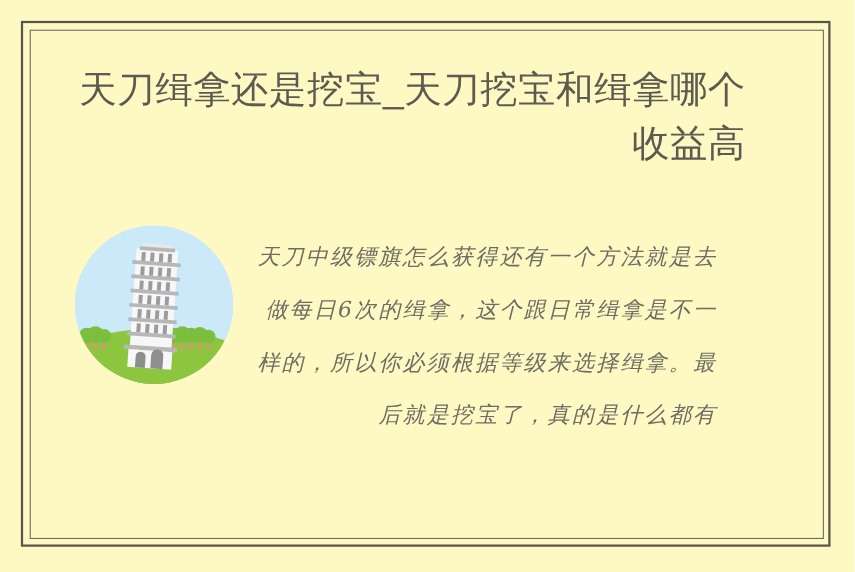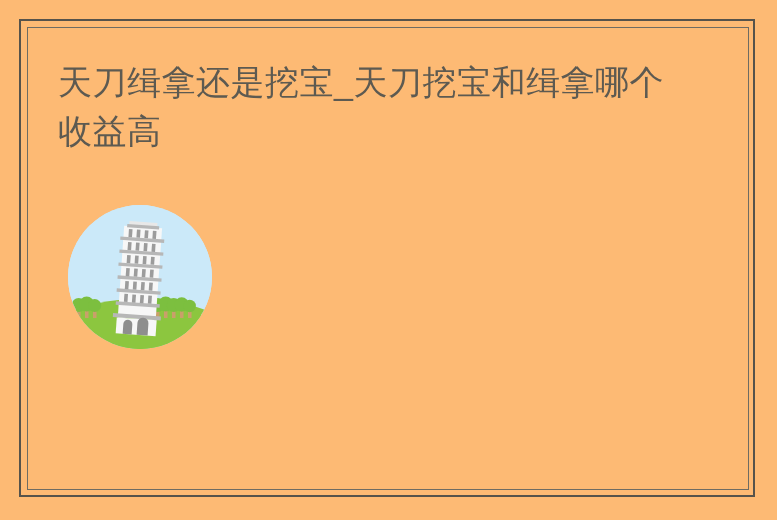--- a/index.html
+++ b/index.html
@@ -8,22 +8,23 @@
     background: #ffffff;
   }
   body {
     font-family: "Liberation Sans", "DejaVu Sans", sans-serif;
   }
 
   .screen {
     position: relative;
     width: 777px;
     height: 520px;
-    background: #fdba74;
+    background: #fef9c3;
     overflow: hidden;
+    text-align: right;
   }
 
   
   .frame-outer {
     position: absolute;
     left: 19px;
     top: 19px;
     width: 736px;
     height: 478px;
     border: 2px solid #56534b;
@@ -187,15 +188,16 @@
           </g>
 
           <rect x="49" y="114" width="40" height="16" fill="#f7f7f7"></rect>
 
           <path d="M56 130 v-10 a4.5 4.5 0 0 1 9 0 v10 z" fill="#8e8e8e"></path>
           <path d="M70 130 v-12 a5.5 5.5 0 0 1 11 0 v12 z" fill="#8e8e8e"></path>
         </g>
       </svg>
     </div>
 
+    <div class="body-copy">天刀中级镖旗怎么获得还有一个方法就是去做每日6次的缉拿，这个跟日常缉拿是不一样的，所以你必须根据等级来选择缉拿。最后就是挖宝了，真的是什么都有</div>
 
   </div>
 </div>
 
 </body></html>

